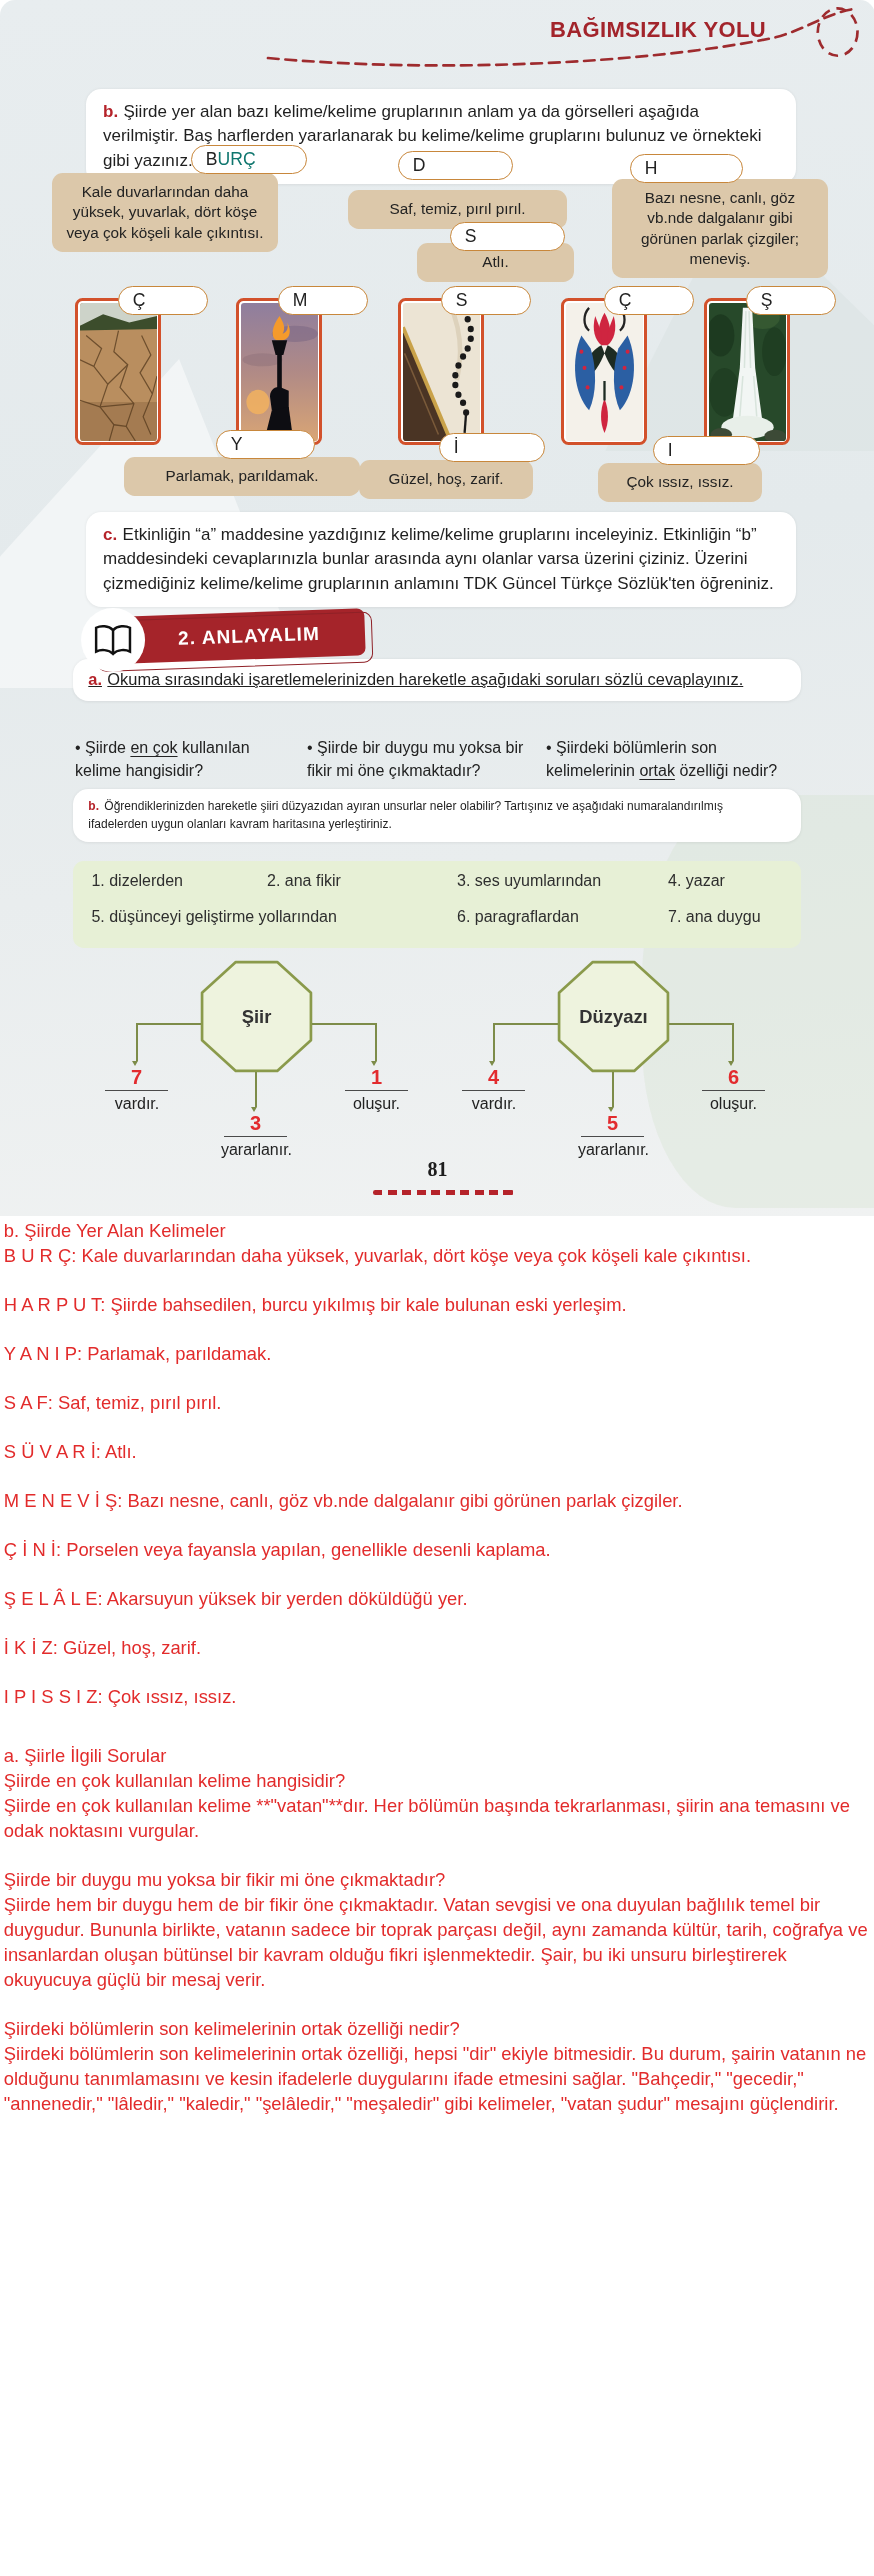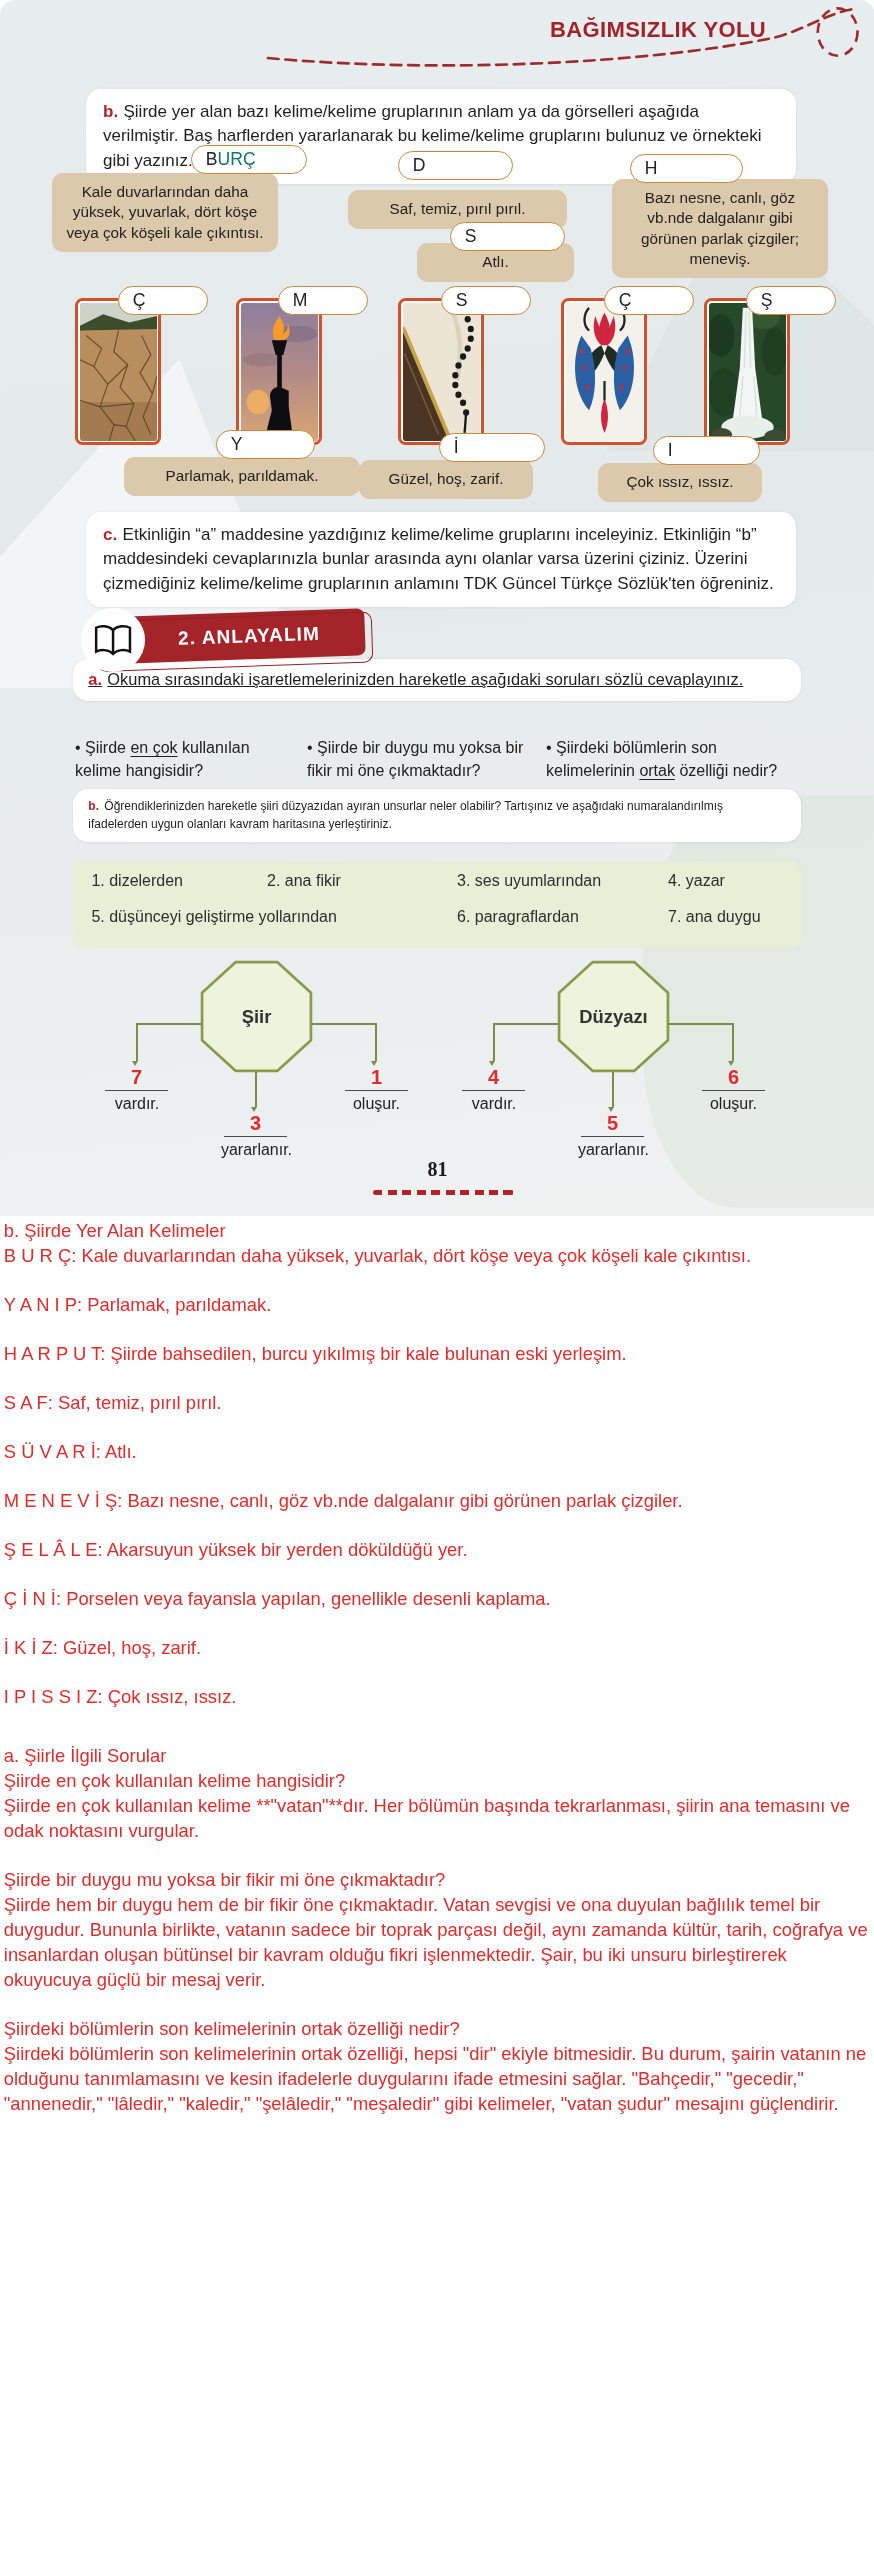--- a/index.html
+++ b/index.html
@@ -325,27 +325,27 @@
       </div>
     </div>
 
     <div class="pageno">81</div>
     <div class="pagedash"></div>
   </div>
 
   <div class="answers">
     <p>b. Şiirde Yer Alan Kelimeler</p>
     <p>B U R Ç: Kale duvarlarından daha yüksek, yuvarlak, dört köşe veya çok köşeli kale çıkıntısı.</p>
+    <p class="g">H A R P U T: Şiirde bahsedilen, burcu yıkılmış bir kale bulunan eski yerleşim.</p>
     <p class="g">Y A N I P: Parlamak, parıldamak.</p>
-    <p class="g">H A R P U T: Şiirde bahsedilen, burcu yıkılmış bir kale bulunan eski yerleşim.</p>
     <p class="g">S A F: Saf, temiz, pırıl pırıl.</p>
     <p class="g">S Ü V A R İ: Atlı.</p>
     <p class="g">M E N E V İ Ş: Bazı nesne, canlı, göz vb.nde dalgalanır gibi görünen parlak çizgiler.</p>
+    <p class="g">Ç İ N İ: Porselen veya fayansla yapılan, genellikle desenli kaplama.</p>
     <p class="g">Ş E L Â L E: Akarsuyun yüksek bir yerden döküldüğü yer.</p>
-    <p class="g">Ç İ N İ: Porselen veya fayansla yapılan, genellikle desenli kaplama.</p>
     <p class="g">İ K İ Z: Güzel, hoş, zarif.</p>
     <p class="g">I P I S S I Z: Çok ıssız, ıssız.</p>
     <p class="g2">a. Şiirle İlgili Sorular</p>
     <p>Şiirde en çok kullanılan kelime hangisidir?</p>
     <p>Şiirde en çok kullanılan kelime **"vatan"**dır. Her bölümün başında tekrarlanması, şiirin ana temasını ve odak noktasını vurgular.</p>
     <p class="g">Şiirde bir duygu mu yoksa bir fikir mi öne çıkmaktadır?</p>
     <p>Şiirde hem bir duygu hem de bir fikir öne çıkmaktadır. Vatan sevgisi ve ona duyulan bağlılık temel bir duygudur. Bununla birlikte, vatanın sadece bir toprak parçası değil, aynı zamanda kültür, tarih, coğrafya ve insanlardan oluşan bütünsel bir kavram olduğu fikri işlenmektedir. Şair, bu iki unsuru birleştirerek okuyucuya güçlü bir mesaj verir.</p>
     <p class="g">Şiirdeki bölümlerin son kelimelerinin ortak özelliği nedir?</p>
     <p>Şiirdeki bölümlerin son kelimelerinin ortak özelliği, hepsi "dir" ekiyle bitmesidir. Bu durum, şairin vatanın ne olduğunu tanımlamasını ve kesin ifadelerle duygularını ifade etmesini sağlar. "Bahçedir," "gecedir," "annenedir," "lâledir," "kaledir," "şelâledir," "meşaledir" gibi kelimeler, "vatan şudur" mesajını güçlendirir.</p>
   </div>

